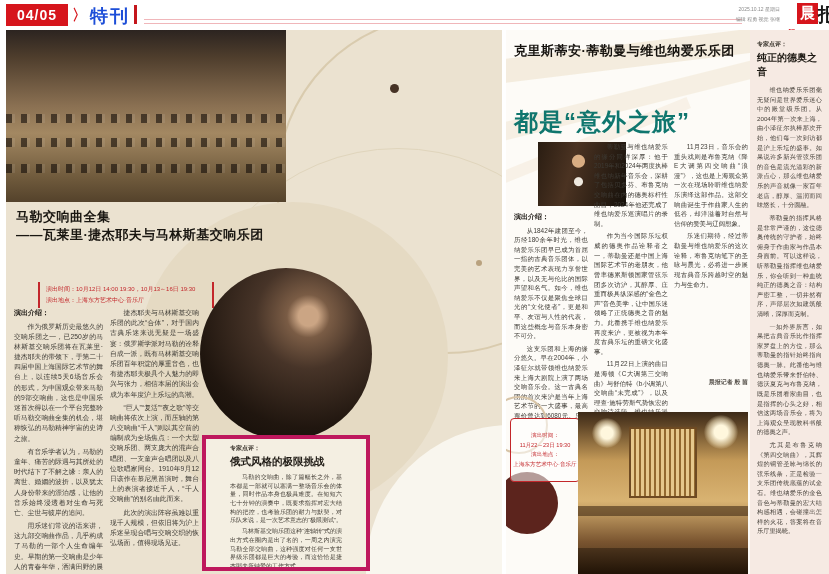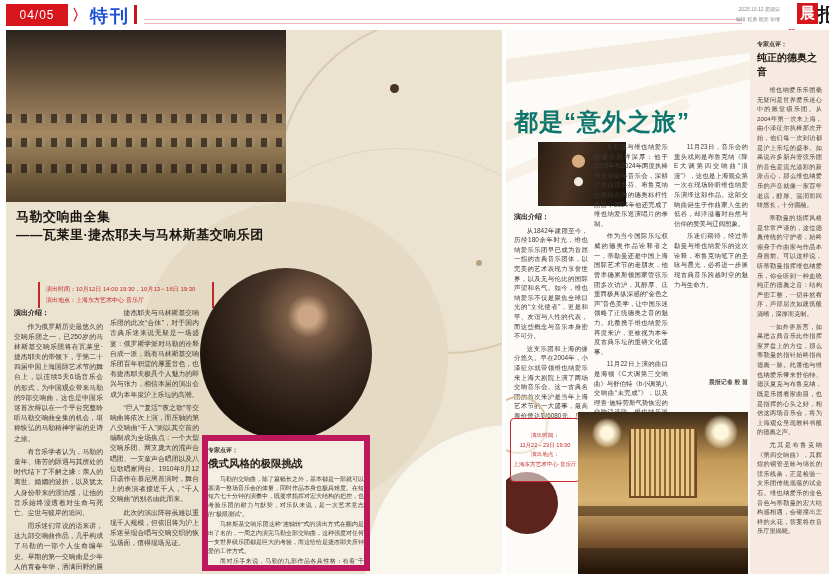--- a/index.html
+++ b/index.html
@@ -3,21 +3,21 @@
 <meta charset="utf-8">
 <style>
   * { margin:0; padding:0; box-sizing:border-box; }
   html,body { width:829px; height:574px; }
   body { font-family:"Liberation Sans", sans-serif; background:#ffffff; position:relative; overflow:hidden; }
   .abs { position:absolute; }
   .page { position:relative; width:829px; height:574px; background:#fff; overflow:hidden; }
 
   
   .pageno-box { left:6px; top:4px; width:62px; height:22px; background:#d6151c; color:#fff;
-                font-size:12px; font-weight:normal; display:flex; align-items:center; justify-content:center; letter-spacing:1px; }
+                font-size:14px; font-weight:bold; display:flex; align-items:center; justify-content:center; letter-spacing:1px; }
   .chevron { left:72px; top:6px; color:#d6151c; font-size:15px; font-weight:bold; }
   .section-title { left:90px; top:4px; color:#1d4ed8; font-size:18px; font-weight:bold; letter-spacing:2px; }
   .section-bar { left:134px; top:5px; width:3px; height:19px; background:#c4161c; }
   .header-rule { left:144px; top:19px; width:598px; height:5px; border-top:1px solid #f0b6ba; border-bottom:1px solid #f0b6ba; }
   .dateline-wrap { left:688px; top:5px; width:92px; text-align:right; color:#8a8a8a; font-size:5px; line-height:1.9; }
   .logo { left:786px; top:3px; display:flex; align-items:flex-end; }
   .logo-small { color:#d6151c; font-size:7px; font-weight:bold; writing-mode:vertical-rl; letter-spacing:1px; margin-right:1px; }
   .logo-box { width:21px; height:21px; background:#d6151c; color:#fff; font-size:15px; font-weight:bold;
               display:flex; align-items:center; justify-content:center; }
   .logo-tail { color:#171717; font-size:19px; font-weight:bold; line-height:1; }
@@ -41,21 +41,21 @@
 
   .body-col { font-size:6.8px; line-height:1.5; color:#3d3a34; text-align:justify; overflow:hidden; }
   .body-col p { text-indent:2em; margin-bottom:3px; }
   .intro-label { font-size:7px; font-weight:bold; color:#211d18; text-indent:0 !important; margin-bottom:4px; }
   .lp-col1 { left:8px; top:278px; width:89px; height:262px; }
   .lp-col2 { left:104px; top:278px; width:89px; height:262px; }
 
   .gergiev-photo { left:194px; top:238px; width:172px; height:172px; border-radius:50%;
      background:radial-gradient(circle at 63% 28%, #cba584 0 6%, #7a5c45 13%, #473428 32%, #20160f 68%, #100a05 100%); }
 
-  .expert-box { left:196px; top:405px; width:168px; height:136px; background:#f4efe2; border:6px solid #be185d; padding:5px 0; overflow:hidden; }
+  .expert-box { left:196px; top:405px; width:168px; height:136px; background:#f4efe2; border:4px solid #be185d; padding:5px 24px; overflow:hidden; }
   .expert-kicker { font-size:6px; font-weight:bold; color:#3a352d; }
   .expert-title { font-size:10.5px; font-weight:bold; color:#1f1b15; margin:2px 0 4px 0; }
   .expert-body { font-size:6px; line-height:1.45; color:#413c34; text-align:justify; }
   .expert-body p { text-indent:2em; margin-bottom:2px; }
 
   
   .right-page { left:506px; top:30px; width:323px; height:544px; background:#fdfbf7; overflow:hidden; }
   .ray { background:#f1e8d7; opacity:.8; }
   .rp-kicker { left:8px; top:12px; font-size:13px; font-weight:bold; color:#15120e; line-height:1.4; letter-spacing:.5px; }
   .rp-title1 { left:8px; top:46px; font-size:24px; font-weight:600; color:#2c2a24; letter-spacing:1px; }
@@ -169,20 +169,21 @@
     </div>
   </div>
 
   <div class="abs right-page">
 
     <div class="abs ray" style="left:-20px; top:14px; width:280px; height:24px; transform:rotate(-7deg);"></div>
     <div class="abs ray" style="left:-30px; top:62px; width:300px; height:18px; transform:rotate(-14deg); background:#f4ecdd;"></div>
     <div class="abs ray" style="left:-10px; top:104px; width:200px; height:12px; transform:rotate(-22deg); background:#f6efe2;"></div>
 
     <div class="abs rp-kicker">
+      <div>克里斯蒂安·蒂勒曼与维也纳爱乐乐团</div>
     </div>
     <div class="abs rp-title2">都是“意外之旅”</div>
 
     <div class="abs thielemann-photo"></div>
 
     <div class="abs rp-col rp-col1">
       <p class="intro-label">演出介绍：</p>
       <p>从1842年建团至今，历经180余年时光，维也纳爱乐乐团早已成为首屈一指的古典音乐团体，以完美的艺术表现力享誉世界，以及无与伦比的国际声望和名气。如今，维也纳爱乐不仅是聚焦全球目光的“文化使者”，更是和平、友谊与人性的代表，而这些概念与音乐本身密不可分。</p>
       <p>这支乐团和上海的缘分悠久。早在2004年，小泽征尔就带领维也纳爱乐来上海大剧院上演了两场交响音乐会。这一古典名团的首次来沪是当年上海艺术节的一大盛事，最高票价曾达到6080元。乐评人李严欢回忆，“当时可谓一票难求，火爆场面至今难忘。”</p>
 

